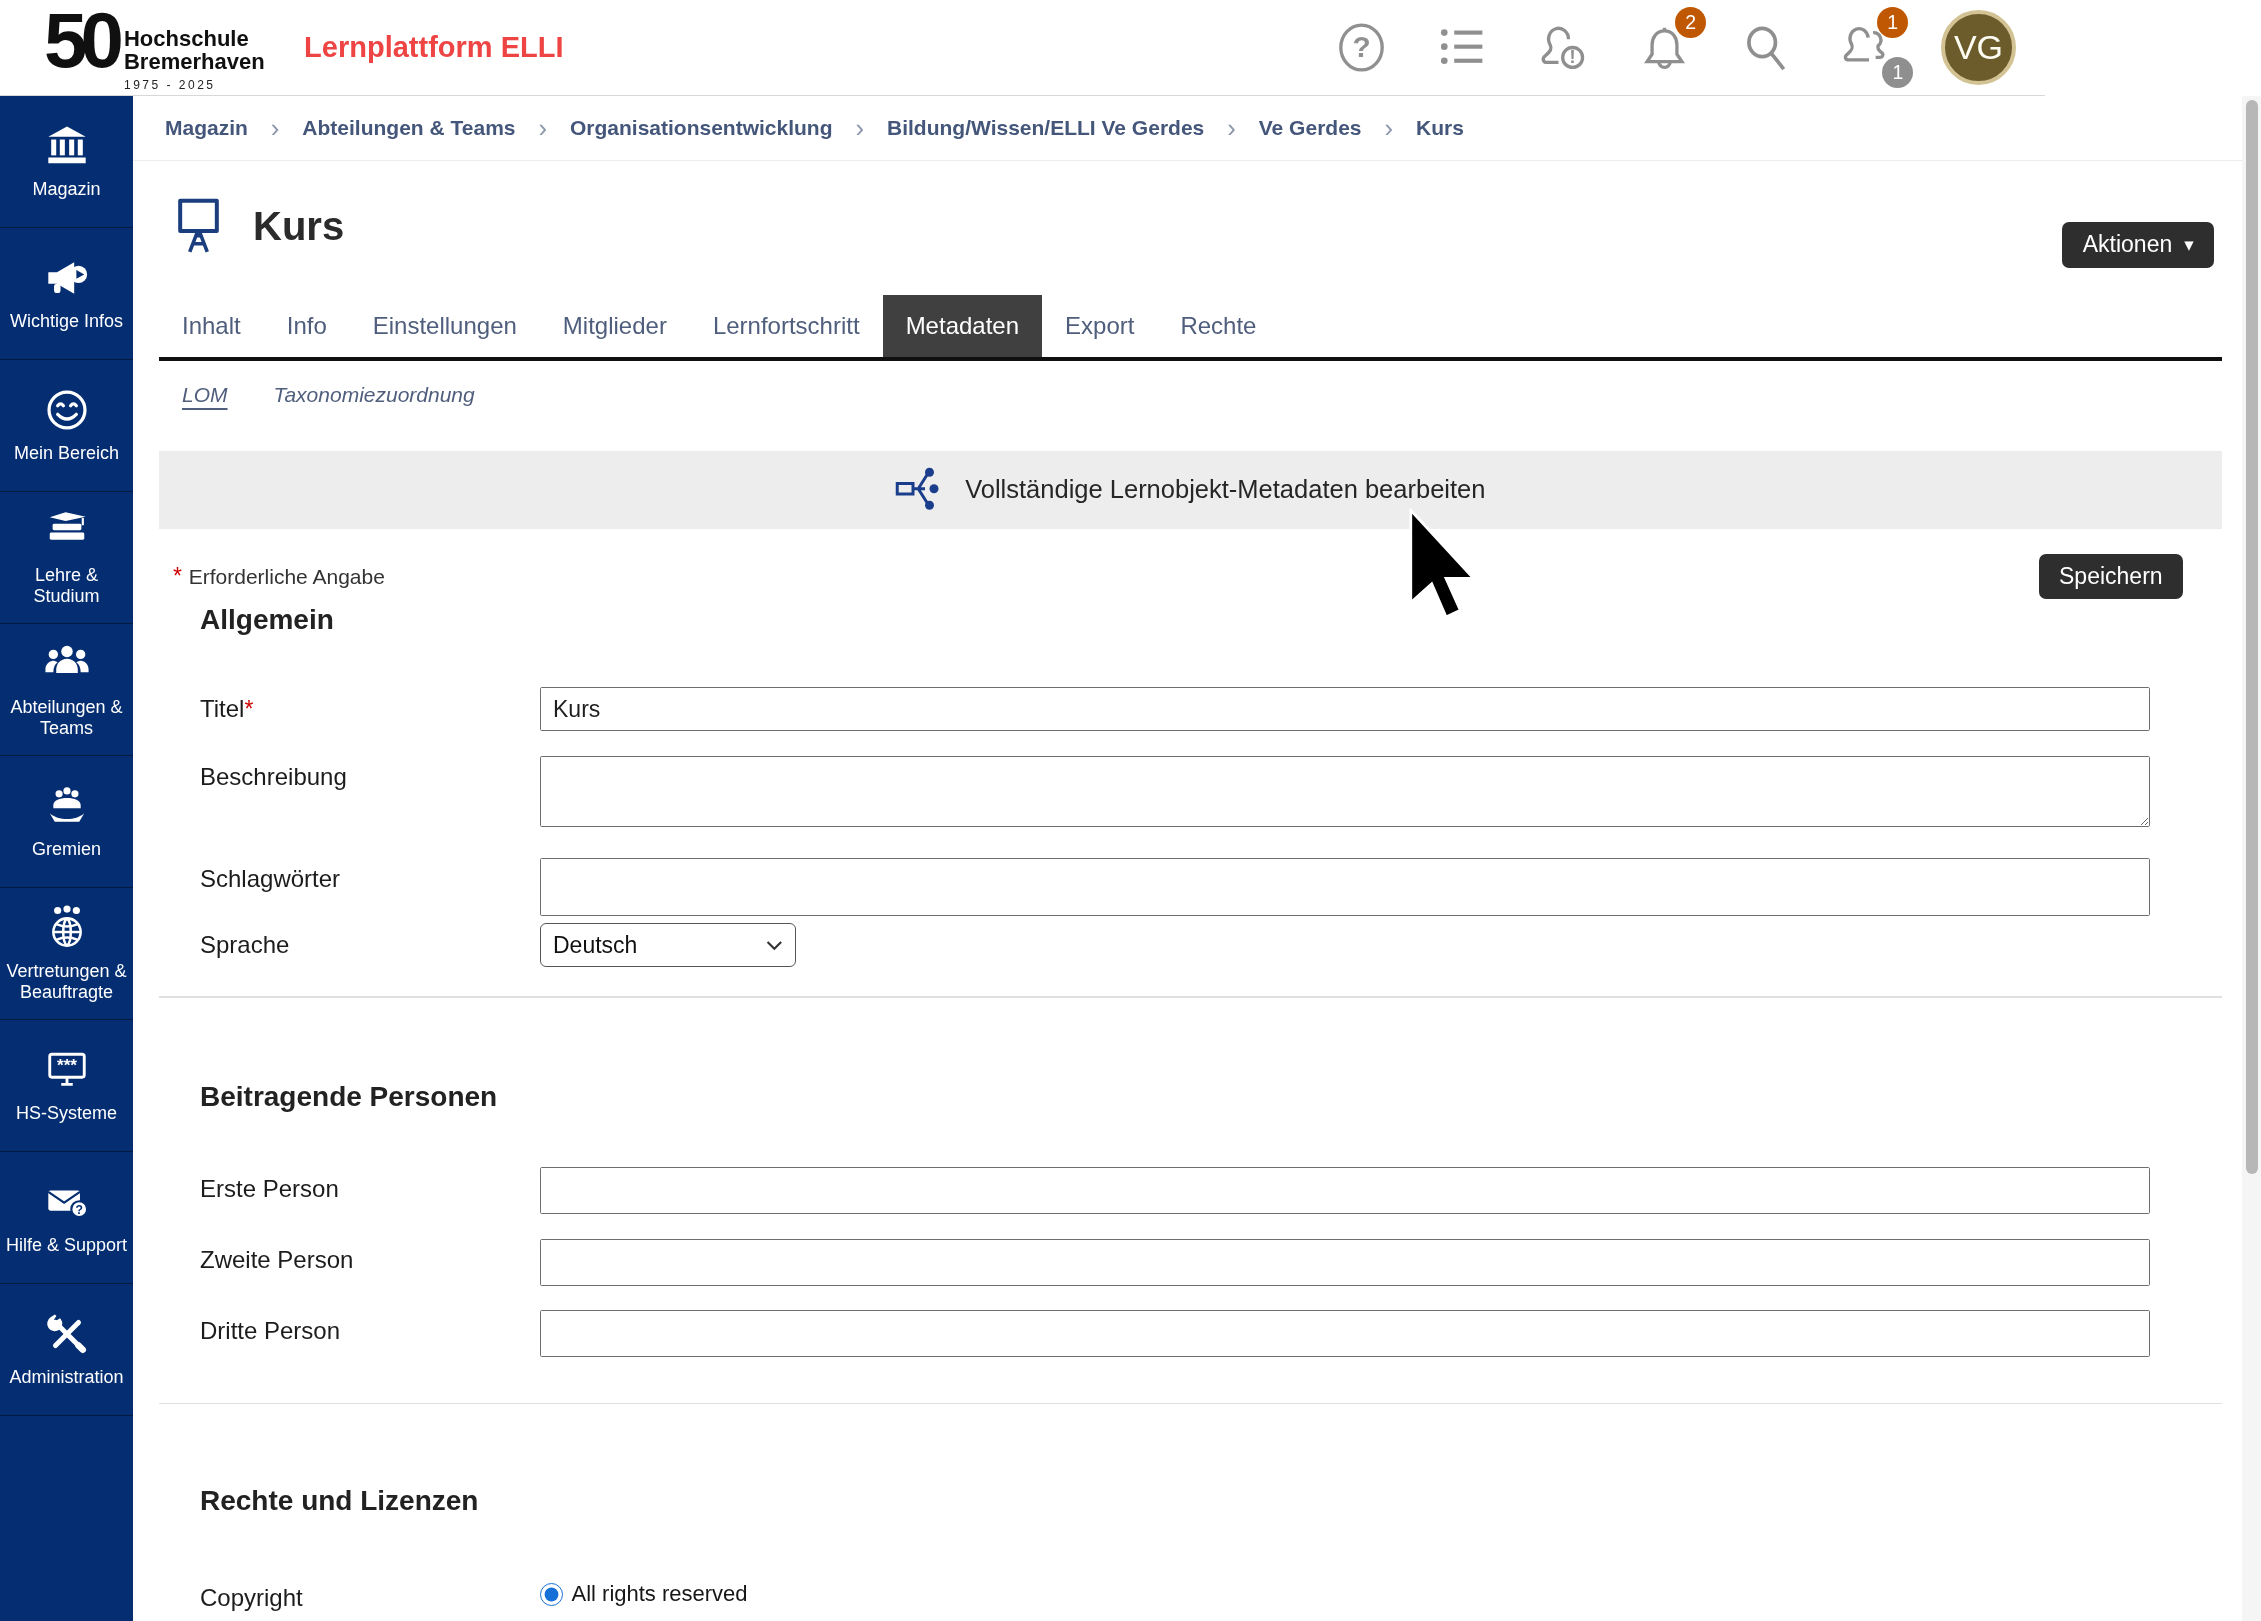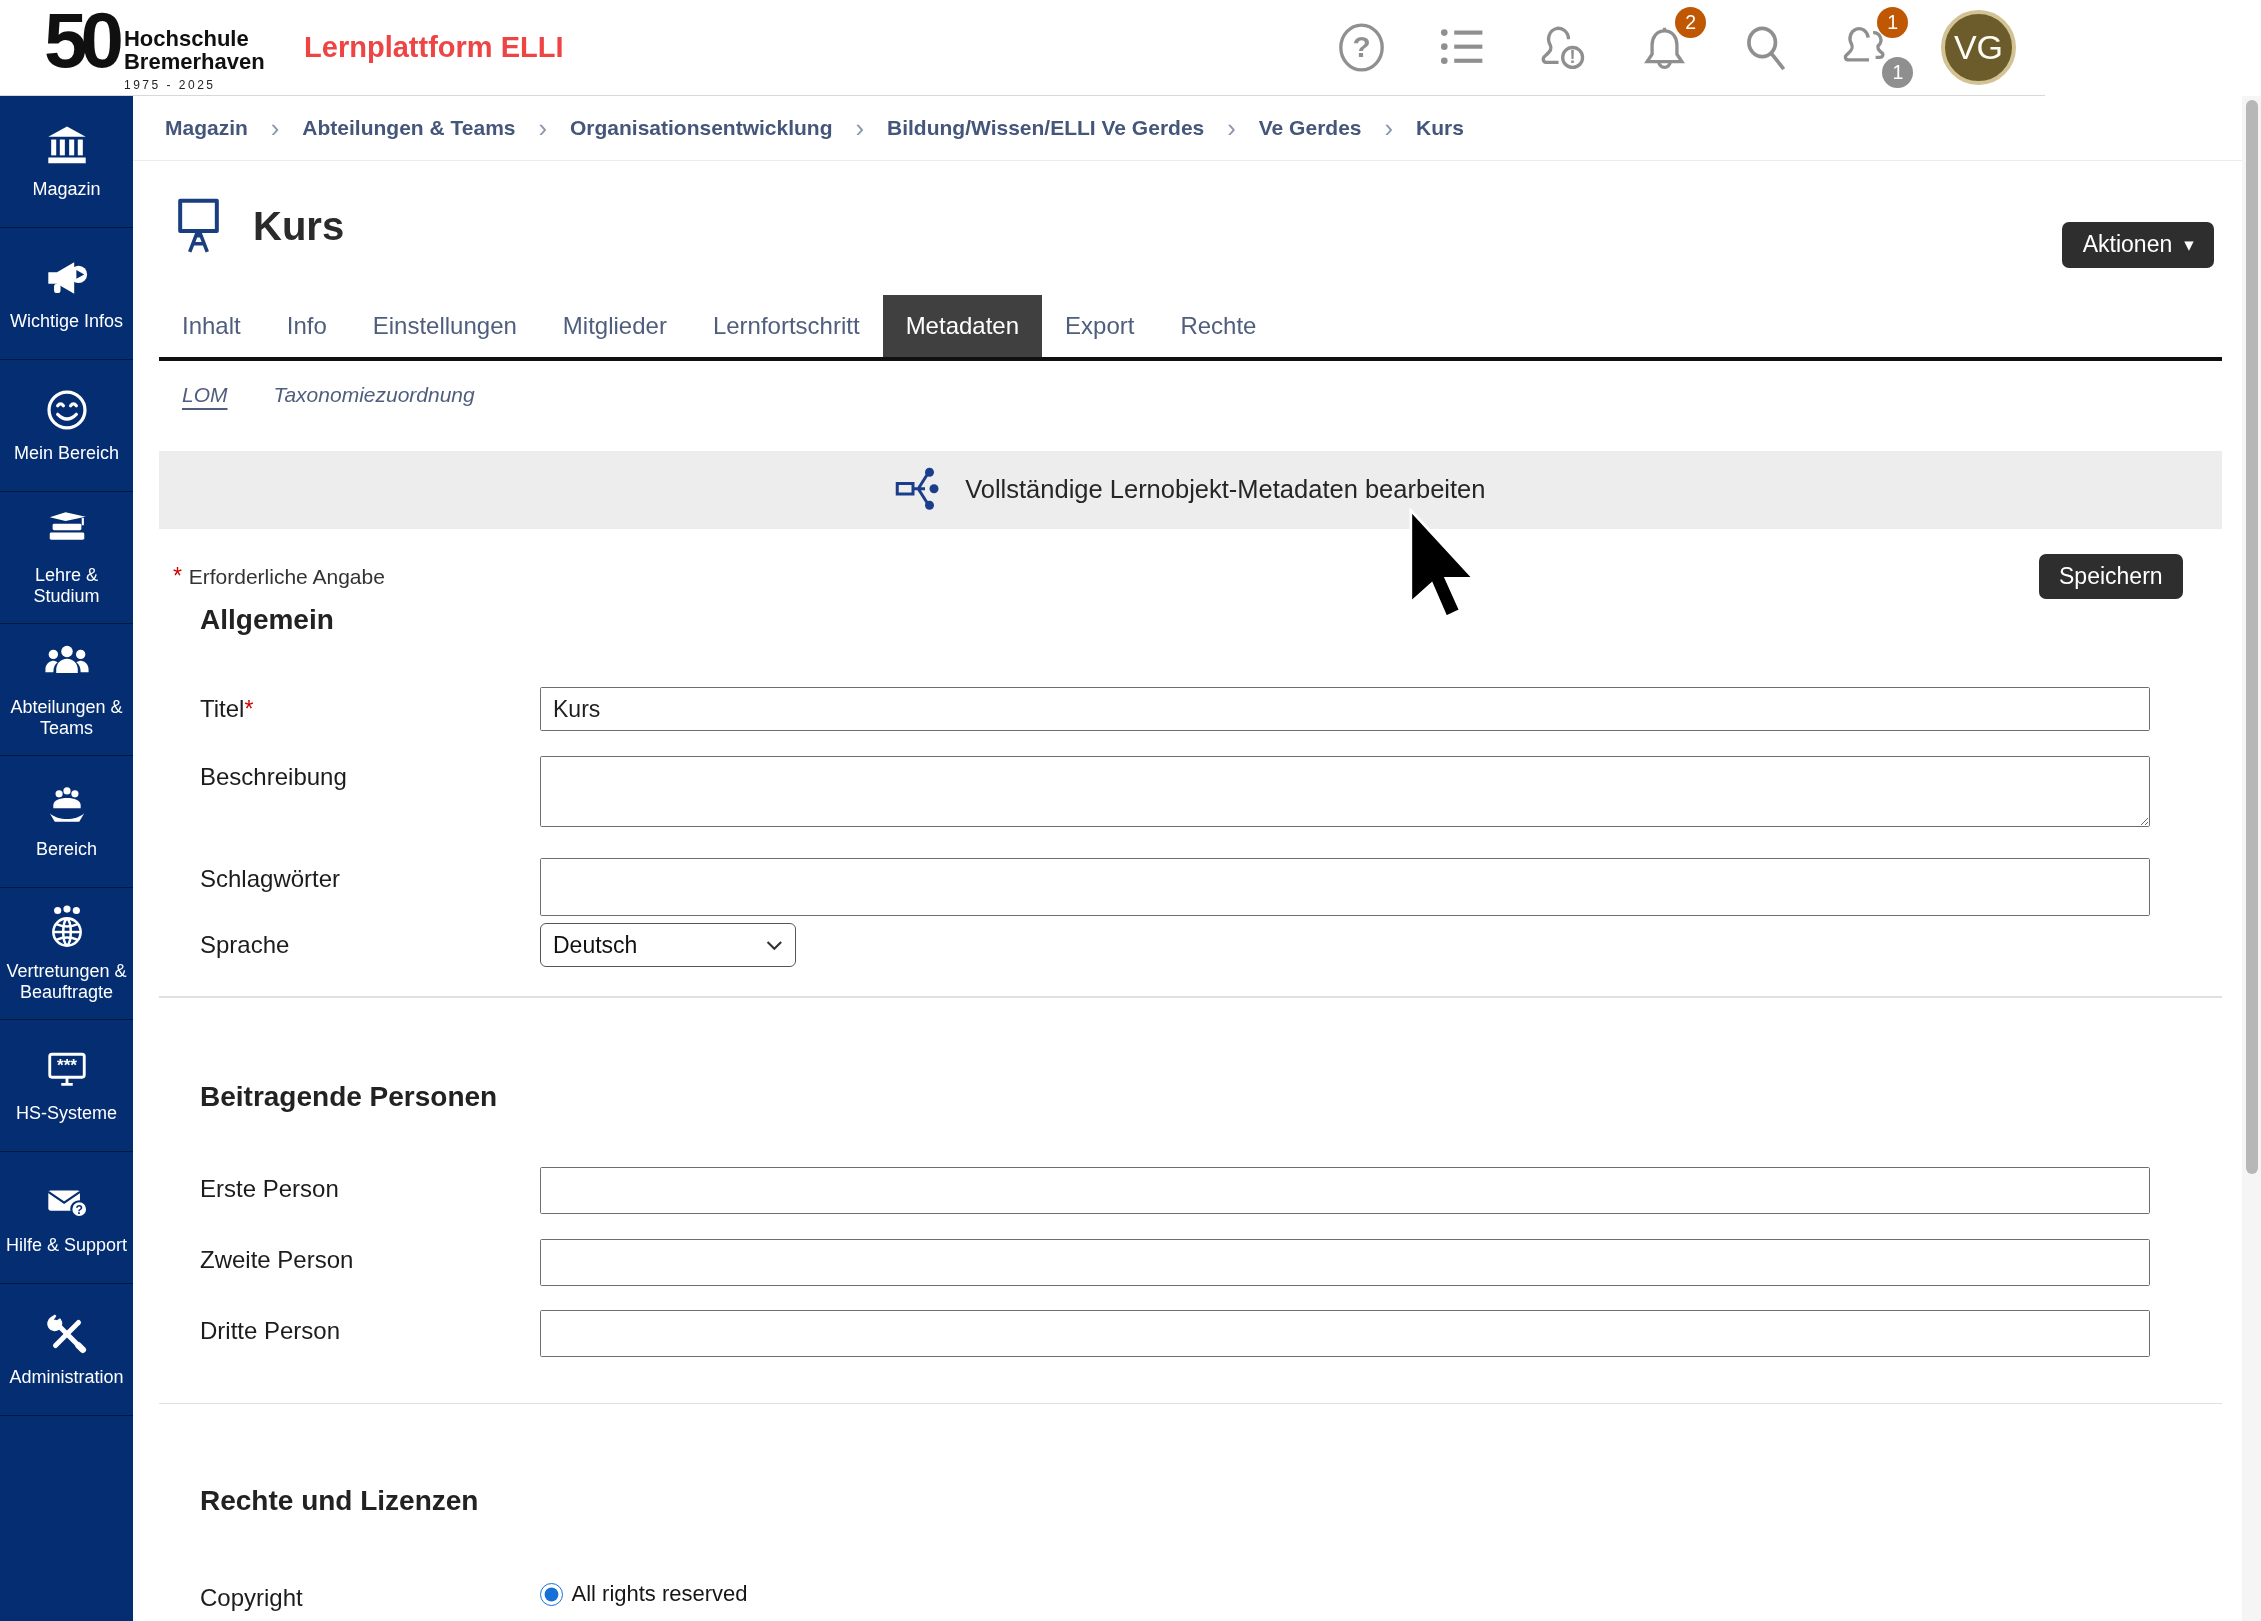--- a/index.html
+++ b/index.html
@@ -245,21 +245,21 @@
   <div class="side-item">
     <span>
       <svg viewBox="0 0 64 64" fill="#fff">
           <circle cx="21" cy="15" r="5"></circle>
           <circle cx="32" cy="11" r="5"></circle>
           <circle cx="43" cy="15" r="5"></circle>
           <path d="M13 31 c0 -7 9 -10 19 -10 s19 3 19 10 v4 H13 z"></path>
           <path d="M8 42 c12 11 36 11 48 0 l-7 12 H15 z"></path>
         </svg>
     </span>
-    <span class="side-label">Bereich</span>
+    <span class="side-label">Gremien</span>
   </div>
 
   <div class="side-item">
     <span>
       <svg viewBox="0 0 64 64" fill="none" stroke="#fff" stroke-width="3.5">
         <circle cx="19" cy="9" r="5" fill="#fff" stroke="none"></circle>
           <circle cx="32" cy="7" r="5" fill="#fff" stroke="none"></circle>
           <circle cx="45" cy="9" r="5" fill="#fff" stroke="none"></circle>
         <circle cx="32" cy="39" r="19"></circle>
           <path d="M13 39 h38"></path>

